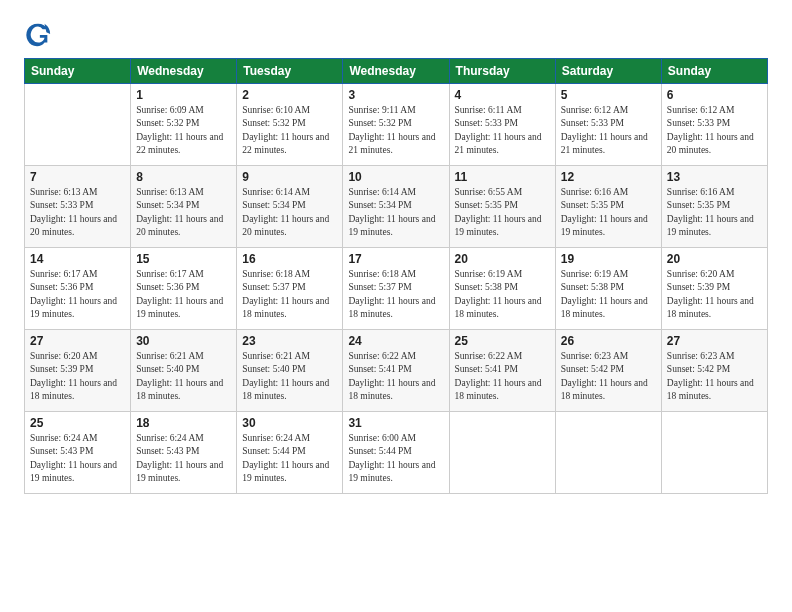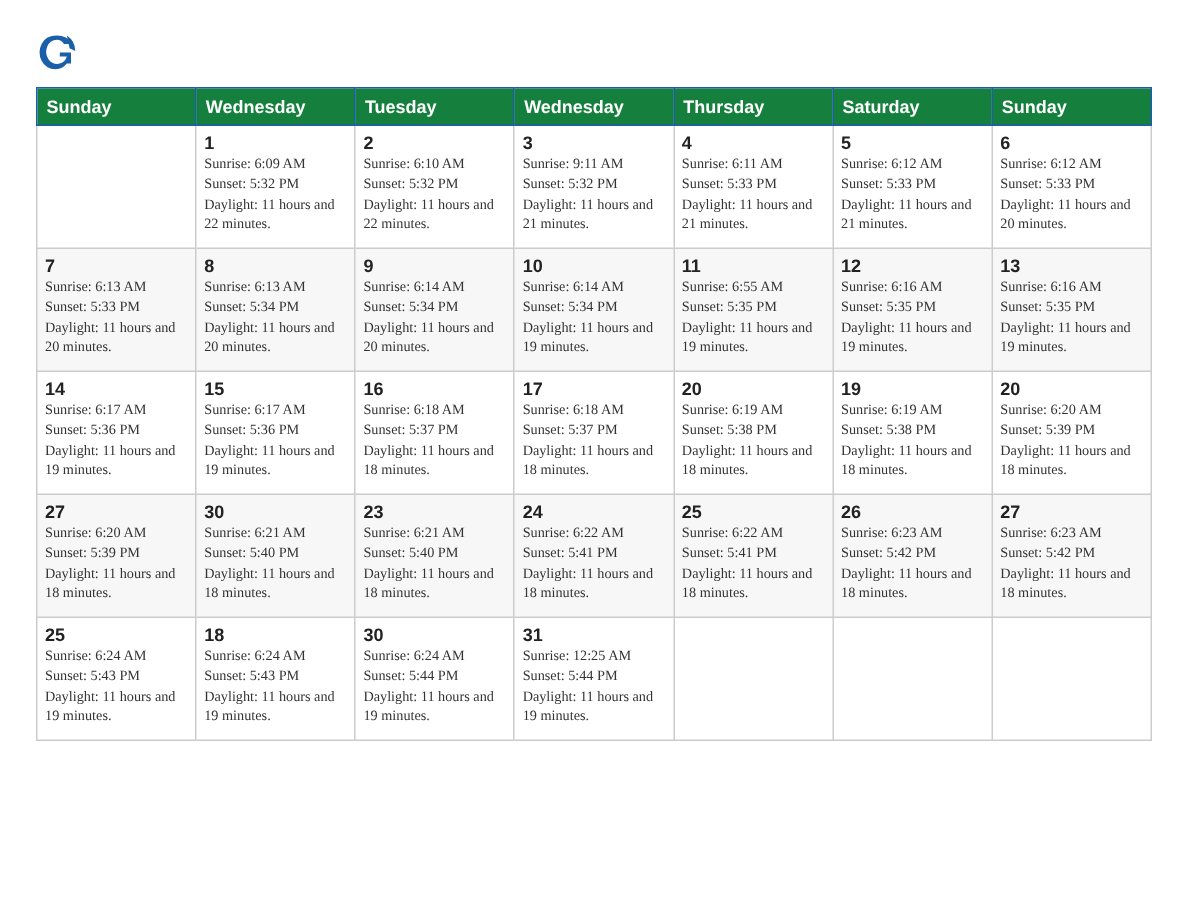--- a/index.html
+++ b/index.html
@@ -347,21 +347,21 @@
           </td>
           <td>
             <span class="day-num">30</span>
             <div class="day-info">Sunrise: 6:24 AM
 Sunset: 5:44 PM
 Daylight: 11 hours
 and 19 minutes.</div>
           </td>
           <td>
             <span class="day-num">31</span>
-            <div class="day-info">Sunrise: 12:25 AM
+            <div class="day-info">Sunrise: 6:00 AM
 Sunset: 5:44 PM
 Daylight: 11 hours
 and 19 minutes.</div>
           </td>
           <td></td>
           <td></td>
           <td></td>
         </tr>
       </tbody>
   </table>

